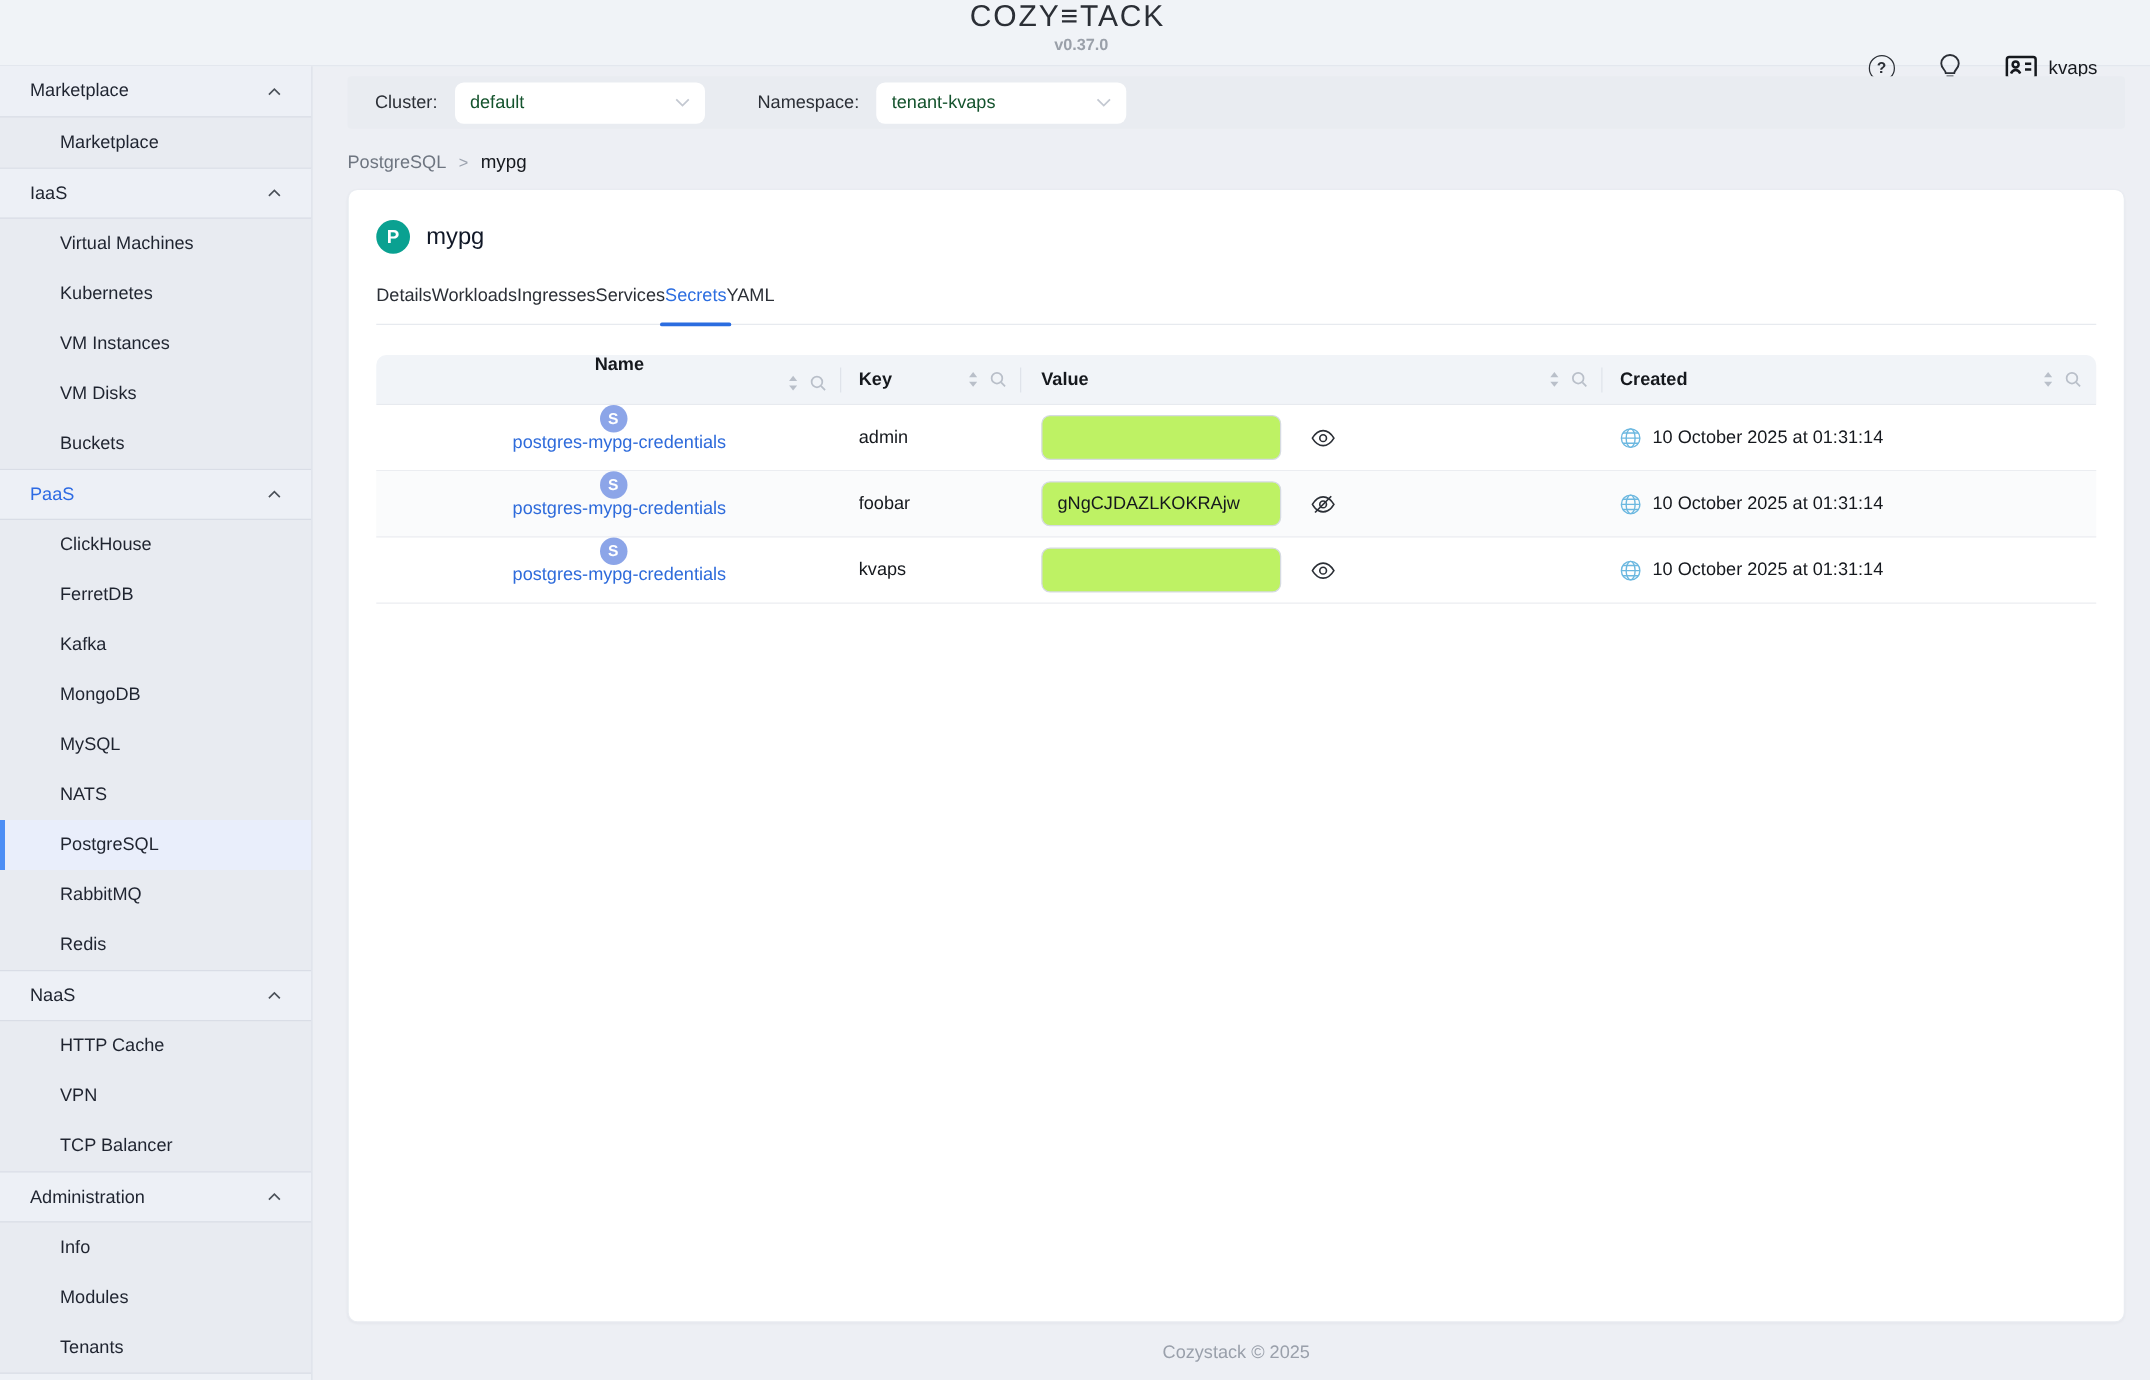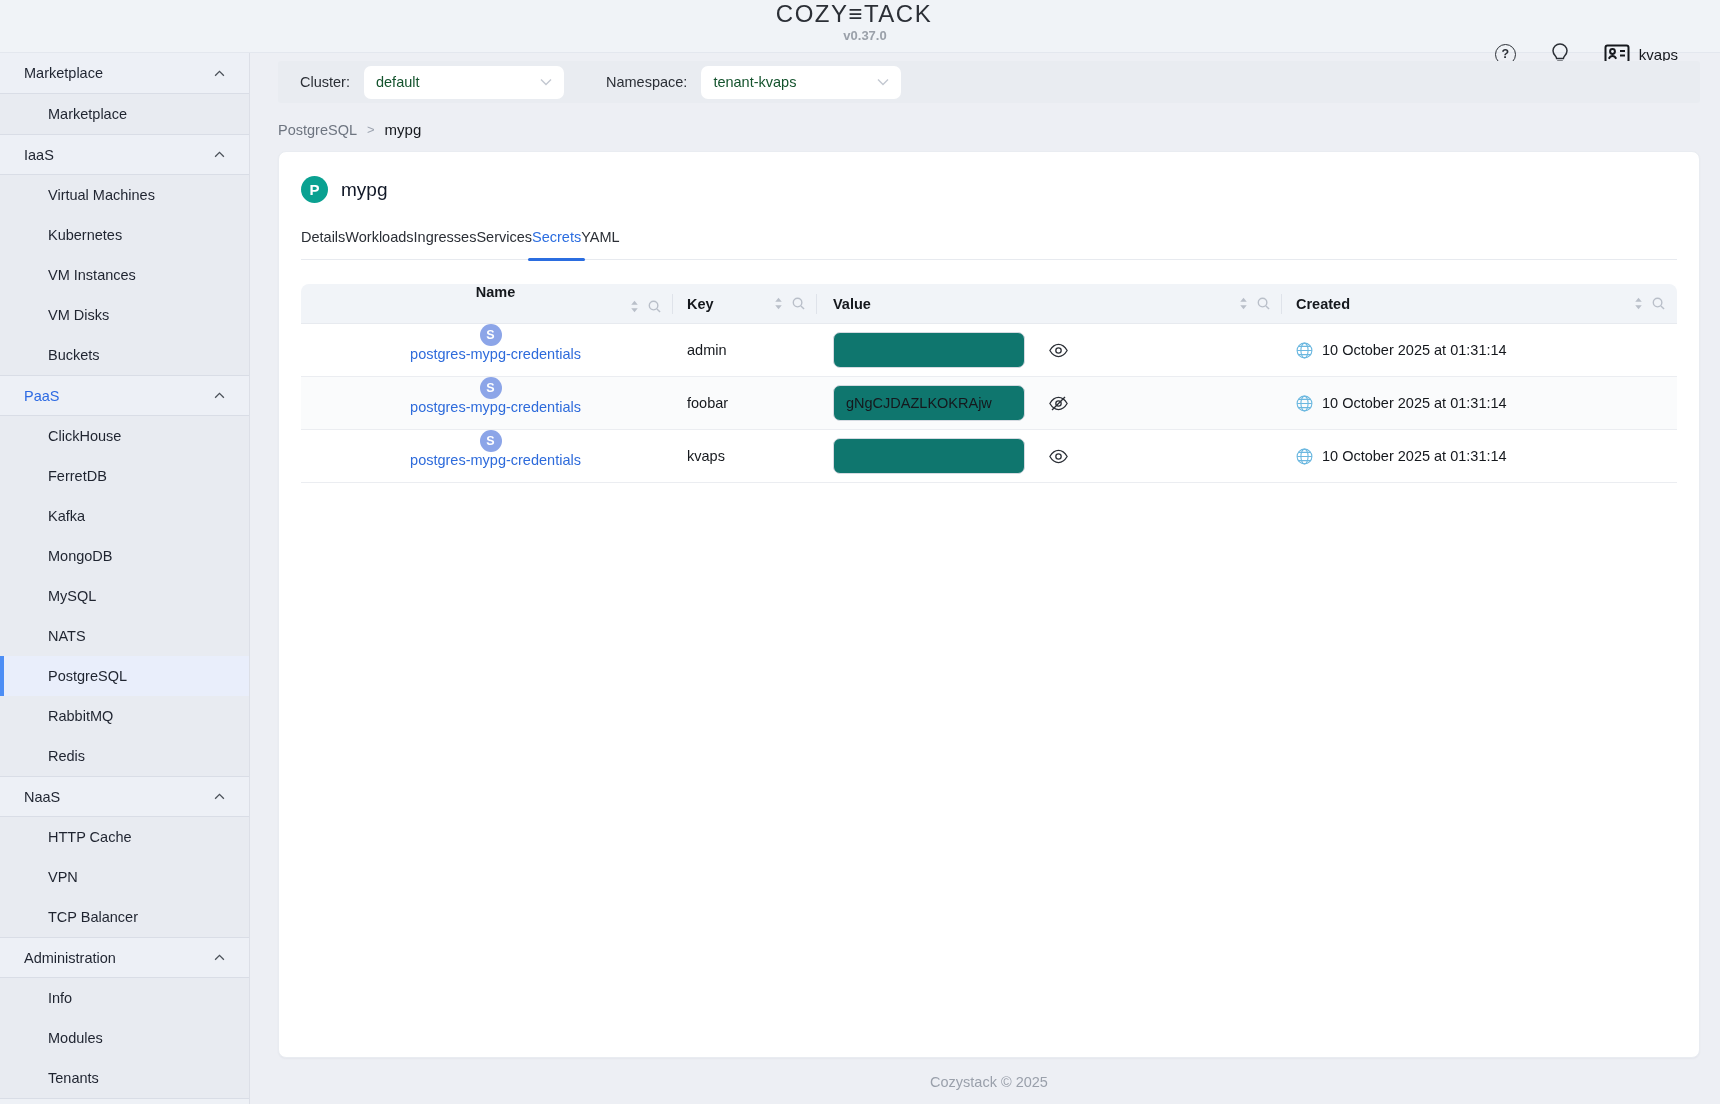--- a/index.html
+++ b/index.html
@@ -77,21 +77,21 @@
 
   .trow { display:grid; grid-template-columns:372px 144px 465px 1fr; height:53px;
     align-items:center; border-bottom:1px solid #ebedf1; font-size:14.5px; color:#15181d; }
   .trow.shaded { background:#fafbfc; }
   .td { display:flex; align-items:center; height:100%; }
   .secret-badge { width:22px; height:22px; border-radius:50%; background:#8ca5e8;
     color:#fff; font-size:12.5px; font-weight:700; display:grid; place-items:center;
     margin-right:10px; flex:none; }
   .secret-link { color:#2e6bdb; text-decoration:none; cursor:pointer; }
   .value-input { width:192px; height:36px; border:1px solid #d5dae1; border-radius:7px;
-    padding:4px 12px; font-size:14.5px; font-family:inherit; color:#15181d; background:#0f766e; outline:none; }
+    padding:4px 12px; font-size:14.5px; font-family:inherit; color:#15181d; background:#bef264; outline:none; }
   .eye-btn { margin-left:22px; background:none; border:none; padding:2px; cursor:pointer; display:flex; }
   .globe { margin-right:9px; display:flex; }
 
   .footer { margin-top:16px; text-align:center; font-size:14.5px; color:#9aa0ab; }
 </style>
 </head>
 <body>
 
 <div class="topbar">
   <div class="logo">COZY≡TACK</div>

